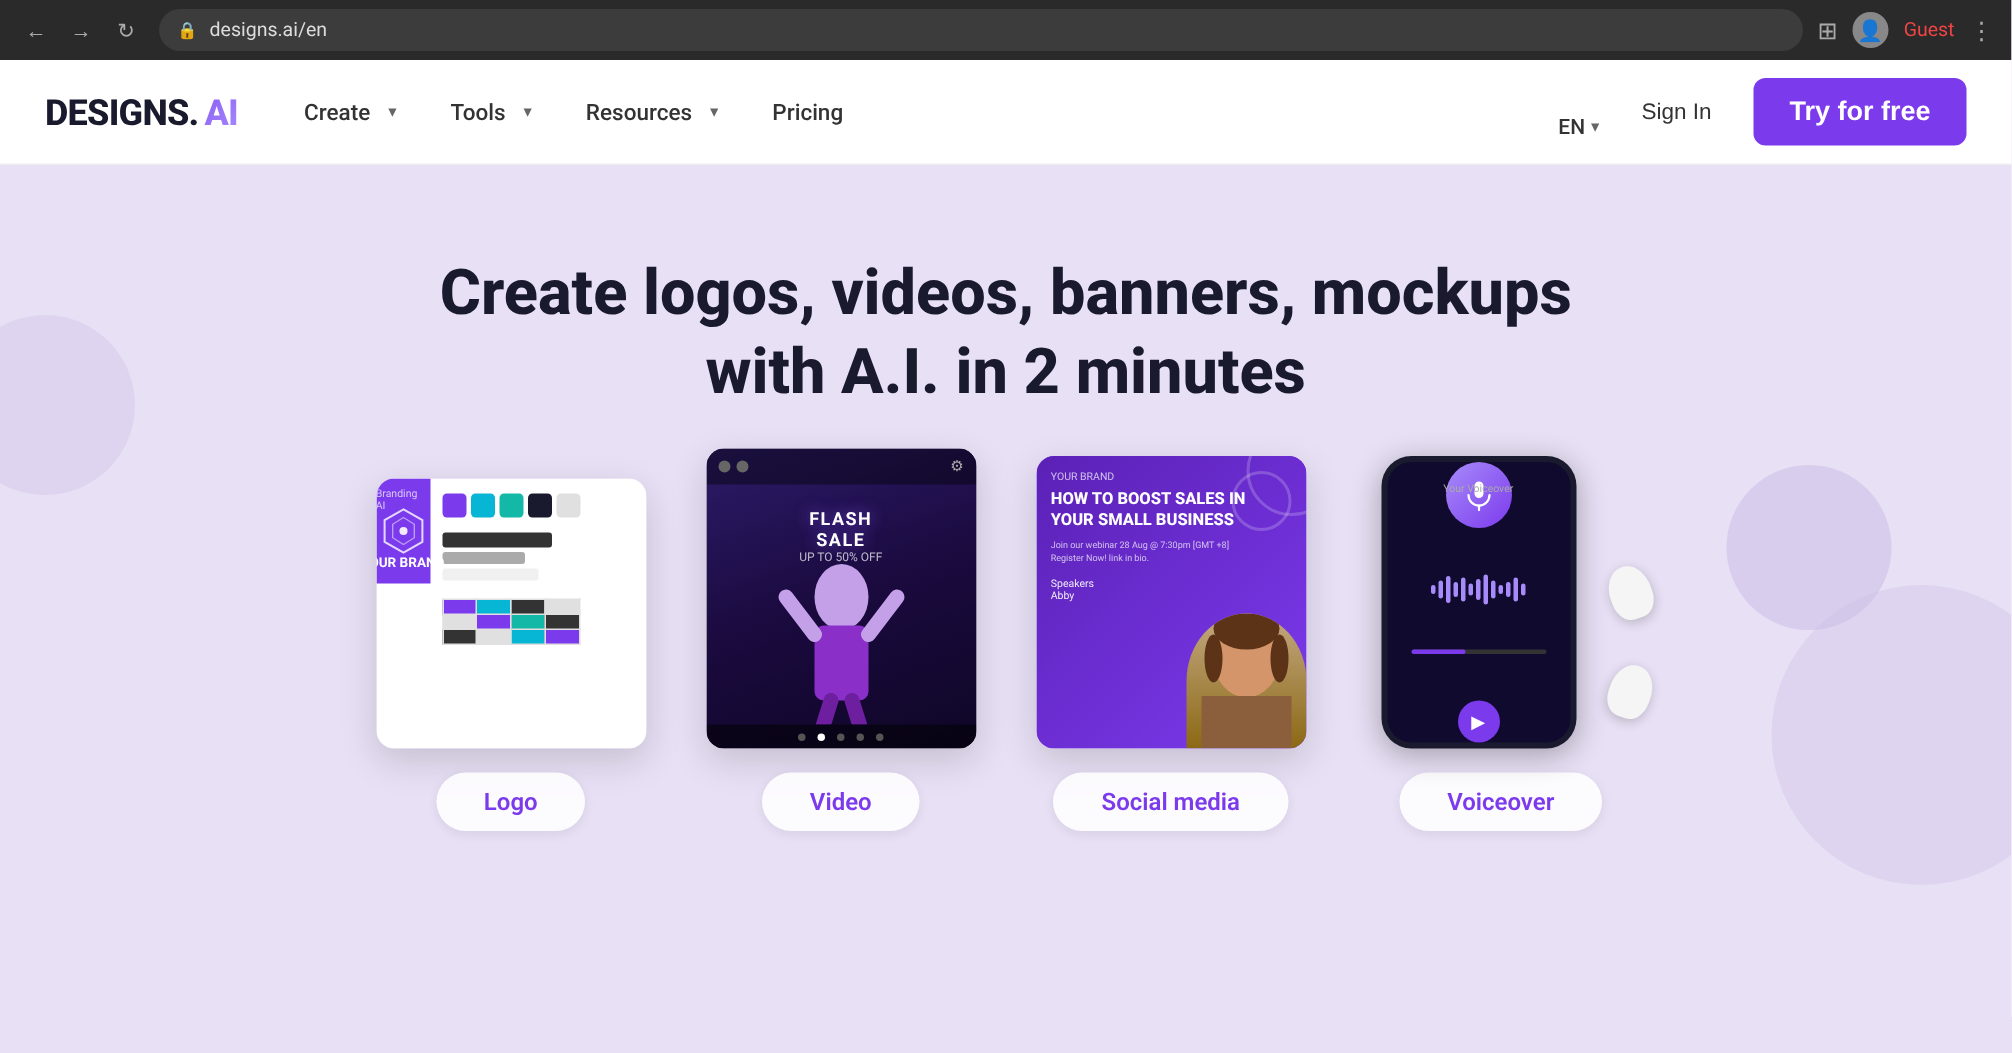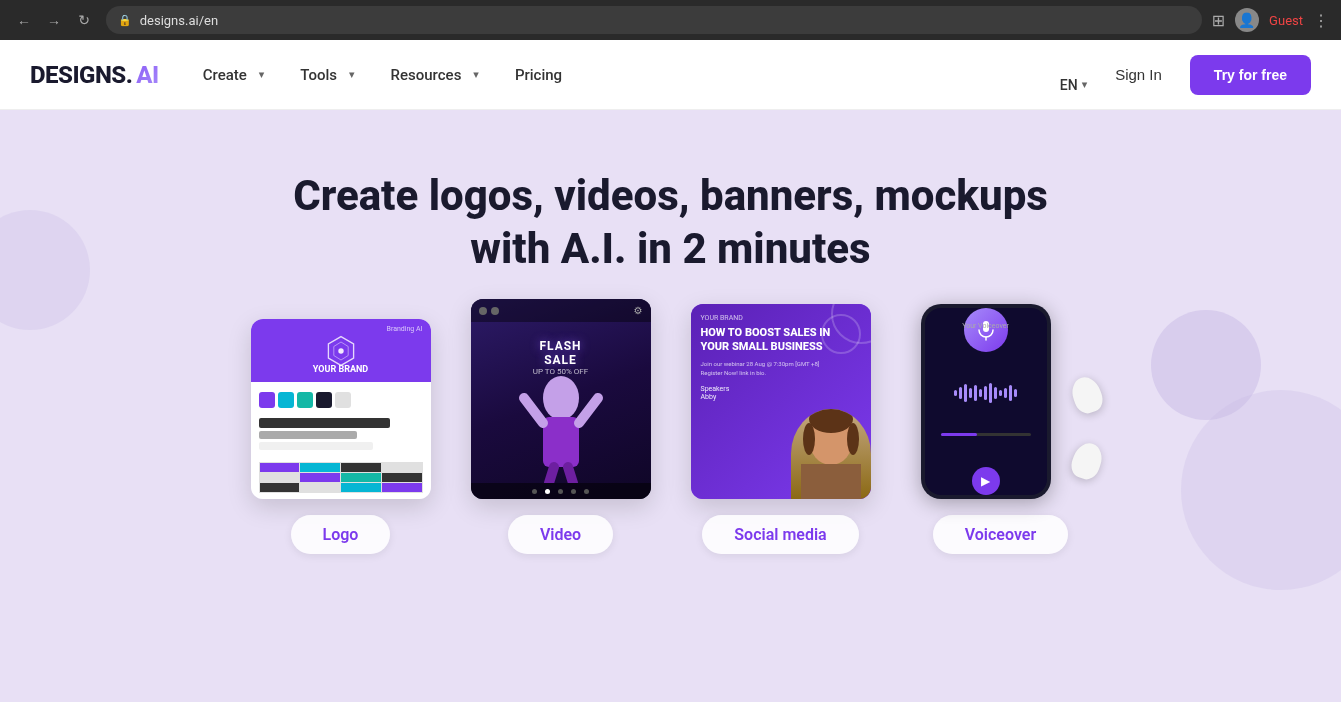--- a/index.html
+++ b/index.html
@@ -122,21 +122,21 @@
       cursor: pointer;
       font-weight: 500;
       padding: 8px 12px;
     }
     .try-free-btn {
       background: #7c3aed;
       color: #fff;
       border: none;
       padding: 12px 24px;
       border-radius: 8px;
-      font-size: 14px;
+      font-size: 18px;
       font-weight: 600;
       cursor: pointer;
       white-space: nowrap;
     }
 
     
     .hero {
       background: #e8e0f5;
       min-height: 592px;
       display: flex;
@@ -220,21 +220,21 @@
       box-shadow: 0 2px 8px rgba(0,0,0,0.08);
     }
 
     
     .logo-card-img {
       width: 180px;
       height: 180px;
       background: #fff;
       position: relative;
       display: flex;
-      flex-direction: column;
+      flex-direction: row;
     }
     .logo-card-header {
       background: #7c3aed;
       height: 70px;
       display: flex;
       align-items: center;
       justify-content: center;
       position: relative;
     }
     .logo-card-header-text {

